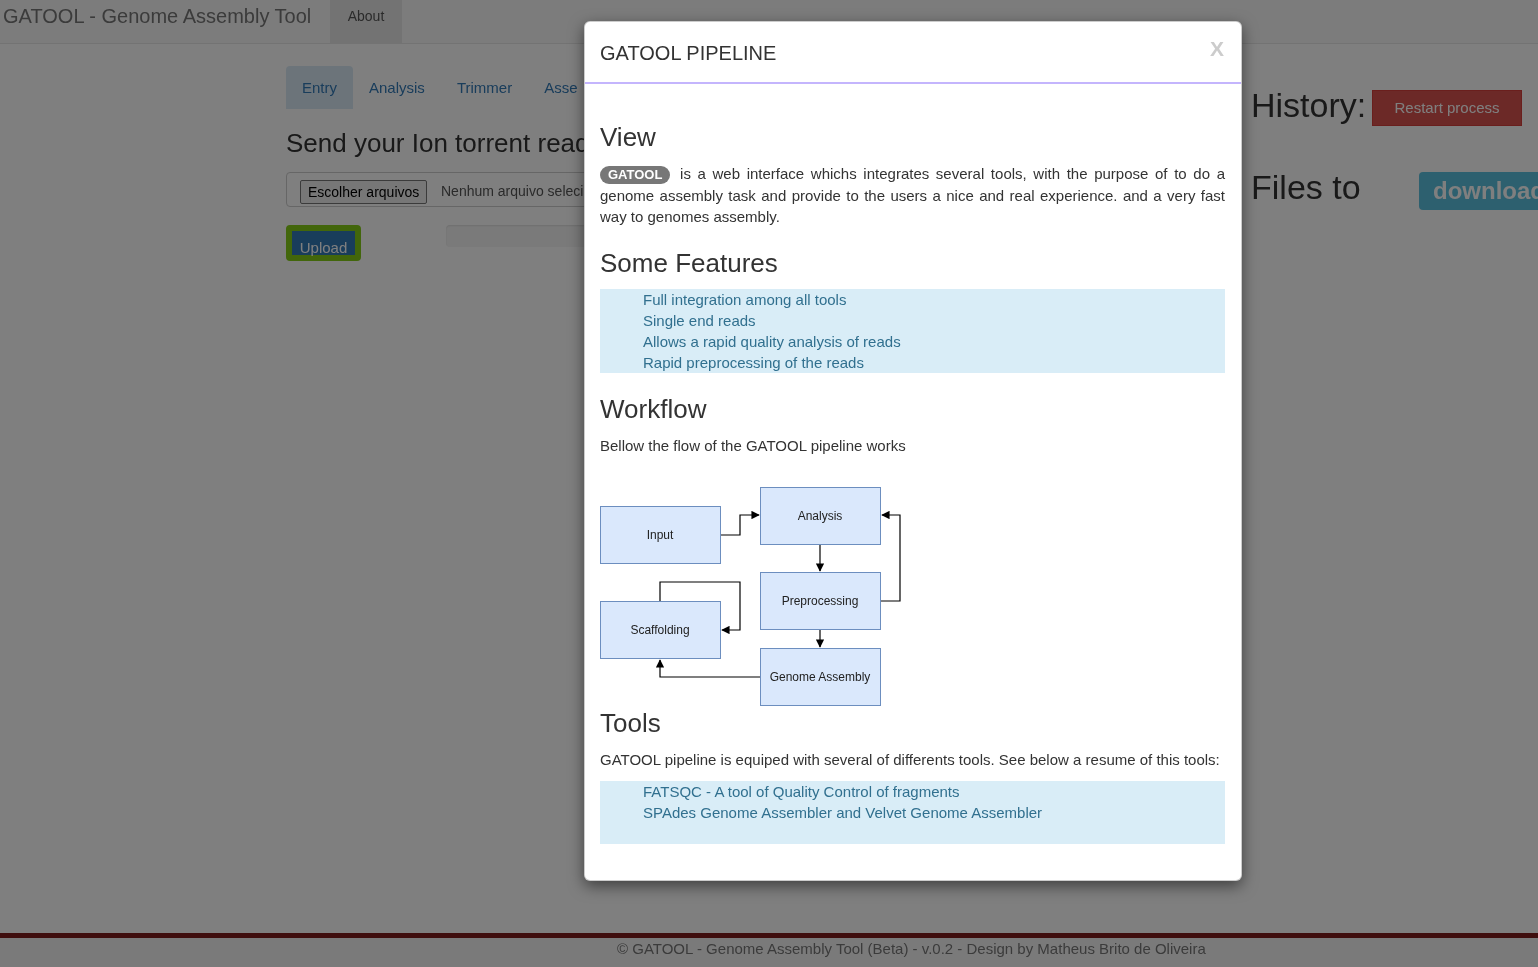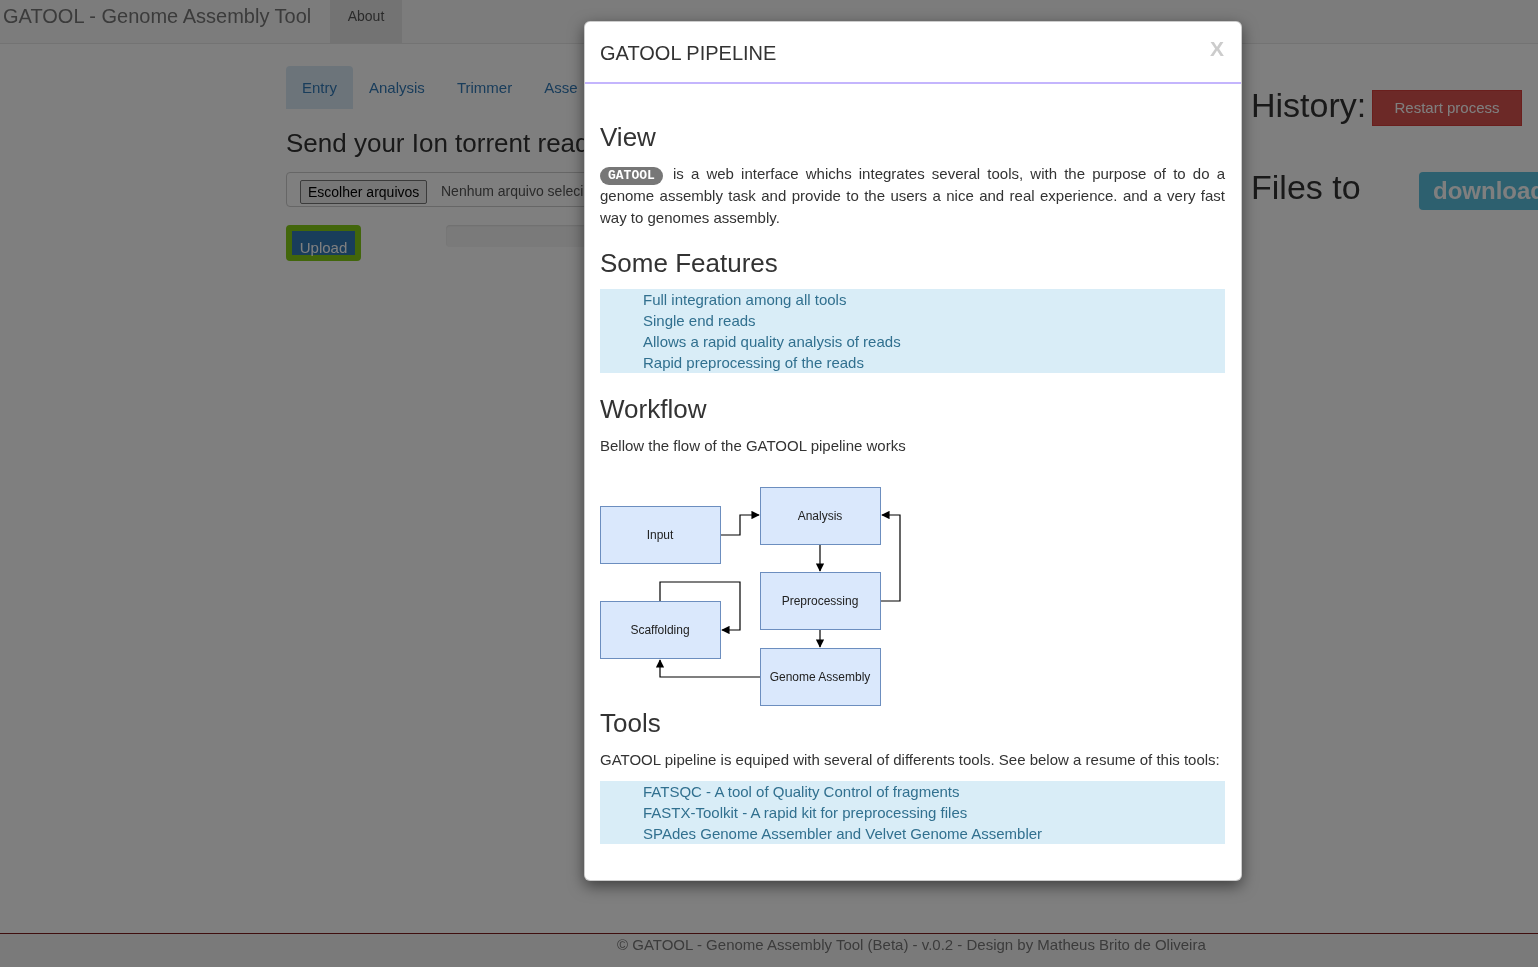--- a/index.html
+++ b/index.html
@@ -59,21 +59,21 @@
     font-size: 15px; line-height: 34px; text-align: center;
   }
   .files-label { position: absolute; left: 1251px; top: 168px; font-size: 34px; color: #333; }
   .download-btn {
     position: absolute; left: 1371px; top: 172px; width: 140px; height: 38px;
     background: #5bc0de; border-radius: 4px; color: #fff;
     font-size: 24px; font-weight: bold; line-height: 38px; text-align: center; margin-left: 48px;
   }
   .footer {
     position: absolute; left: 0; top: 933px; width: 1538px; height: 34px;
-    background: #f5f5f5; border-top: 1px solid #7f1d1d;
+    background: #f5f5f5; border-top: 5px solid #7f1d1d;
   }
   .footer-text { position: absolute; left: 617px; top: 2px; font-size: 15px; color: #777; white-space: nowrap; }
 
   
   .backdrop { position: absolute; left: 0; top: 0; width: 1538px; height: 967px; background: rgba(0,0,0,0.5); }
 
   
   .modal {
     position: absolute; left: 584px; top: 21px; width: 658px; height: 860px;
     background: #fff; border-radius: 6px; border: 1px solid rgba(0,0,0,.2);
@@ -83,21 +83,21 @@
   .modal-title { position: absolute; left: 15px; top: 20px; font-size: 20px; color: #333; }
   .close-x { position: absolute; right: 17px; top: 15px; font-size: 21px; font-weight: bold; color: #ccc; cursor: pointer; }
   .modal-body { position: absolute; left: 15px; top: 62px; width: 625px; }
   h3.sec { font-size: 26px; font-weight: normal; color: #333; position: absolute; left: 0; white-space: nowrap; }
   .p-view {
     position: absolute; left: 0; top: 79px; width: 625px;
     font-size: 15px; line-height: 21.5px; text-align: justify; color: #333;
   }
   .badge {
     display: inline-block; background: #777; color: #fff; font-weight: bold;
-    font-size: 13px; padding: 1px 8px; border-radius: 10px; line-height: 16px; margin-right: 3px; font-family: Liberation Mono, monospace;
+    font-size: 13px; padding: 1px 8px; border-radius: 10px; line-height: 16px; margin-right: 3px;
   }
   .info-list { position: absolute; left: 0; width: 625px; background: #d9edf7; list-style: none; padding-left: 43px; }
   .info-list li { color: #31708f; font-size: 15px; line-height: 21px; height: 21px; }
   .p-line { position: absolute; left: 0; font-size: 15px; color: #333; white-space: nowrap; }
   .diagram { position: absolute; left: 0; top: 403px; width: 310px; height: 222px; }
 </style>
 </head>
 <body>
 
 <div class="navbar">
@@ -186,17 +186,16 @@
         <path d="M220,143 L220,160" marker-end="url(#arr)"></path>
         <path d="M160,190 L60,190 L60,173" marker-end="url(#arr)"></path>
         <path d="M60,114 L60,95 L140,95 L140,143 L122,143" marker-end="url(#arr)"></path>
       </g>
     </svg>
 
     <h3 class="sec" style="top:624px">Tools</h3>
     <div class="p-line" style="top:667px">GATOOL pipeline is equiped with several of differents tools. See below a resume of this tools:</div>
     <ul class="info-list" style="top:697px; height:63px;">
       <li>FATSQC - A tool of Quality Control of fragments</li>
-      <li>FASTX-Toolkit - A rapid kit for preprocessing files</li>
       <li>SPAdes Genome Assembler and Velvet Genome Assembler</li>
     </ul>
   </div>
 </div>
 
 </body></html>

